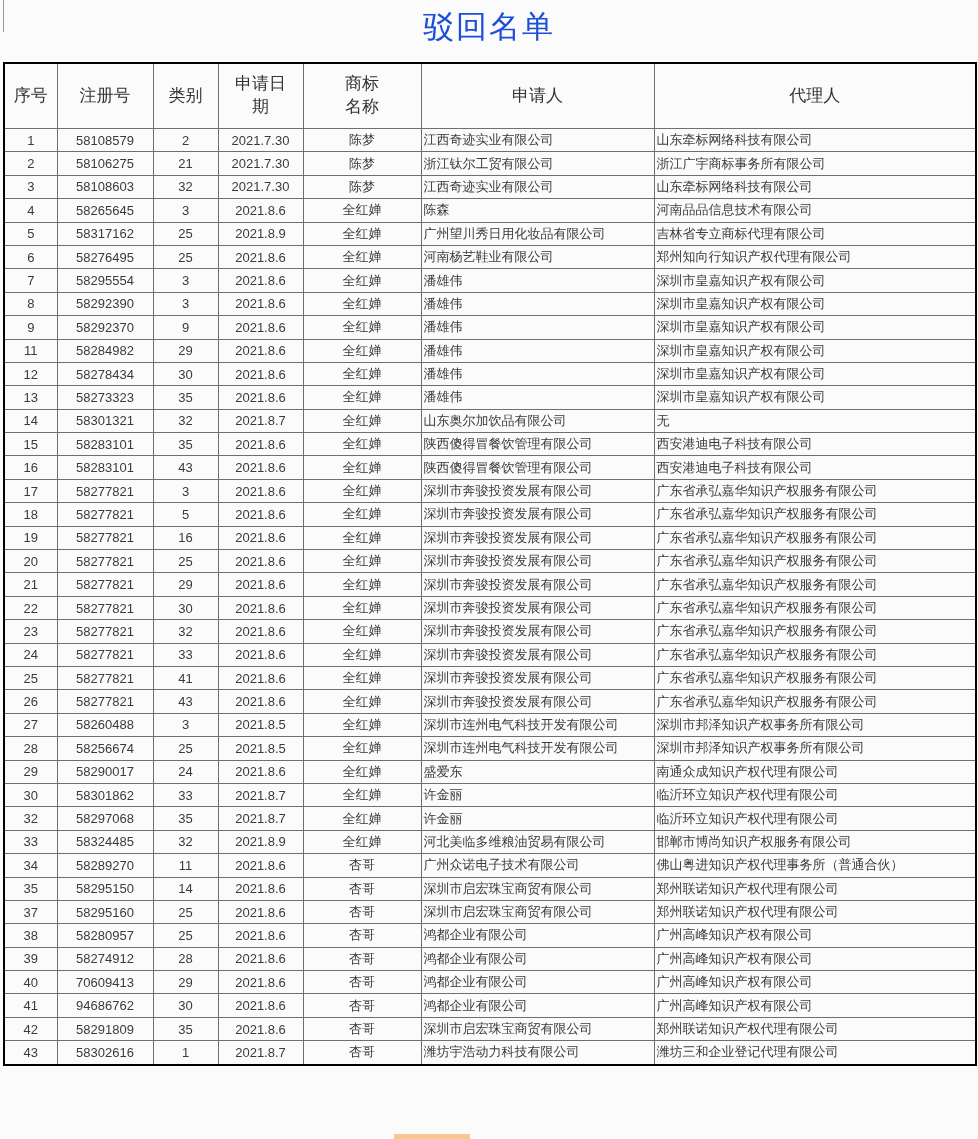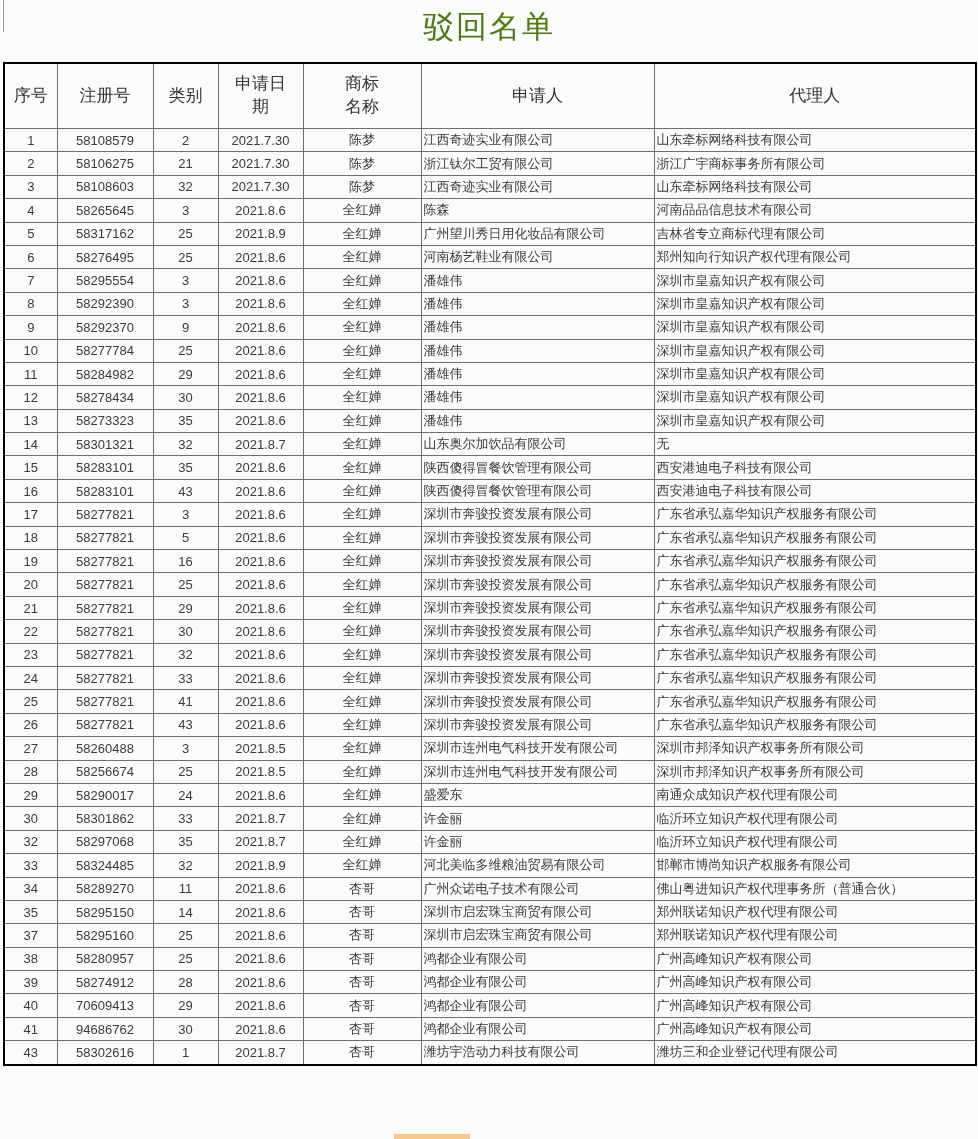--- a/index.html
+++ b/index.html
@@ -8,21 +8,21 @@
     background:#fbfbfb;
     font-family:"Liberation Sans","DejaVu Sans",sans-serif;
     color:#383838;
     overflow:hidden;
   }
   .page-title{
     position:absolute;top:6px;left:0;width:978px;
     text-align:center;
     font-size:31px;
     letter-spacing:2px;
-    color:#4d7c0f;
+    color:#1d4ed8;
   }
   .top-left-line{
     position:absolute;left:3px;top:0;width:1px;height:32px;
     background:#9a9a9a;
   }
   table.reject{
     position:absolute;left:3px;top:62px;
     width:972px;
     border-collapse:collapse;
     table-layout:fixed;
@@ -164,29 +164,20 @@
       <tr>
         <td class="ac">9</td>
         <td class="ac">58292370</td>
         <td class="ac">9</td>
         <td class="ac">2021.8.6</td>
         <td class="ac">全红婵</td>
         <td class="al">潘雄伟</td>
         <td class="al">深圳市皇嘉知识产权有限公司</td>
       </tr>
       <tr>
-        <td class="ac">10</td>
-        <td class="ac">58277784</td>
-        <td class="ac">25</td>
-        <td class="ac">2021.8.6</td>
-        <td class="ac">全红婵</td>
-        <td class="al">潘雄伟</td>
-        <td class="al">深圳市皇嘉知识产权有限公司</td>
-      </tr>
-      <tr>
         <td class="ac">11</td>
         <td class="ac">58284982</td>
         <td class="ac">29</td>
         <td class="ac">2021.8.6</td>
         <td class="ac">全红婵</td>
         <td class="al">潘雄伟</td>
         <td class="al">深圳市皇嘉知识产权有限公司</td>
       </tr>
       <tr>
         <td class="ac">12</td>
@@ -432,20 +423,29 @@
         <td class="al">广州高峰知识产权有限公司</td>
       </tr>
       <tr>
         <td class="ac">41</td>
         <td class="ac">94686762</td>
         <td class="ac">30</td>
         <td class="ac">2021.8.6</td>
         <td class="ac">杏哥</td>
         <td class="al">鸿都企业有限公司</td>
         <td class="al">广州高峰知识产权有限公司</td>
+      </tr>
+      <tr>
+        <td class="ac">42</td>
+        <td class="ac">58291809</td>
+        <td class="ac">35</td>
+        <td class="ac">2021.8.6</td>
+        <td class="ac">杏哥</td>
+        <td class="al">深圳市启宏珠宝商贸有限公司</td>
+        <td class="al">郑州联诺知识产权代理有限公司</td>
       </tr>
       <tr>
         <td class="ac">43</td>
         <td class="ac">58302616</td>
         <td class="ac">1</td>
         <td class="ac">2021.8.7</td>
         <td class="ac">杏哥</td>
         <td class="al">潍坊宇浩动力科技有限公司</td>
         <td class="al">潍坊三和企业登记代理有限公司</td>
       </tr>

